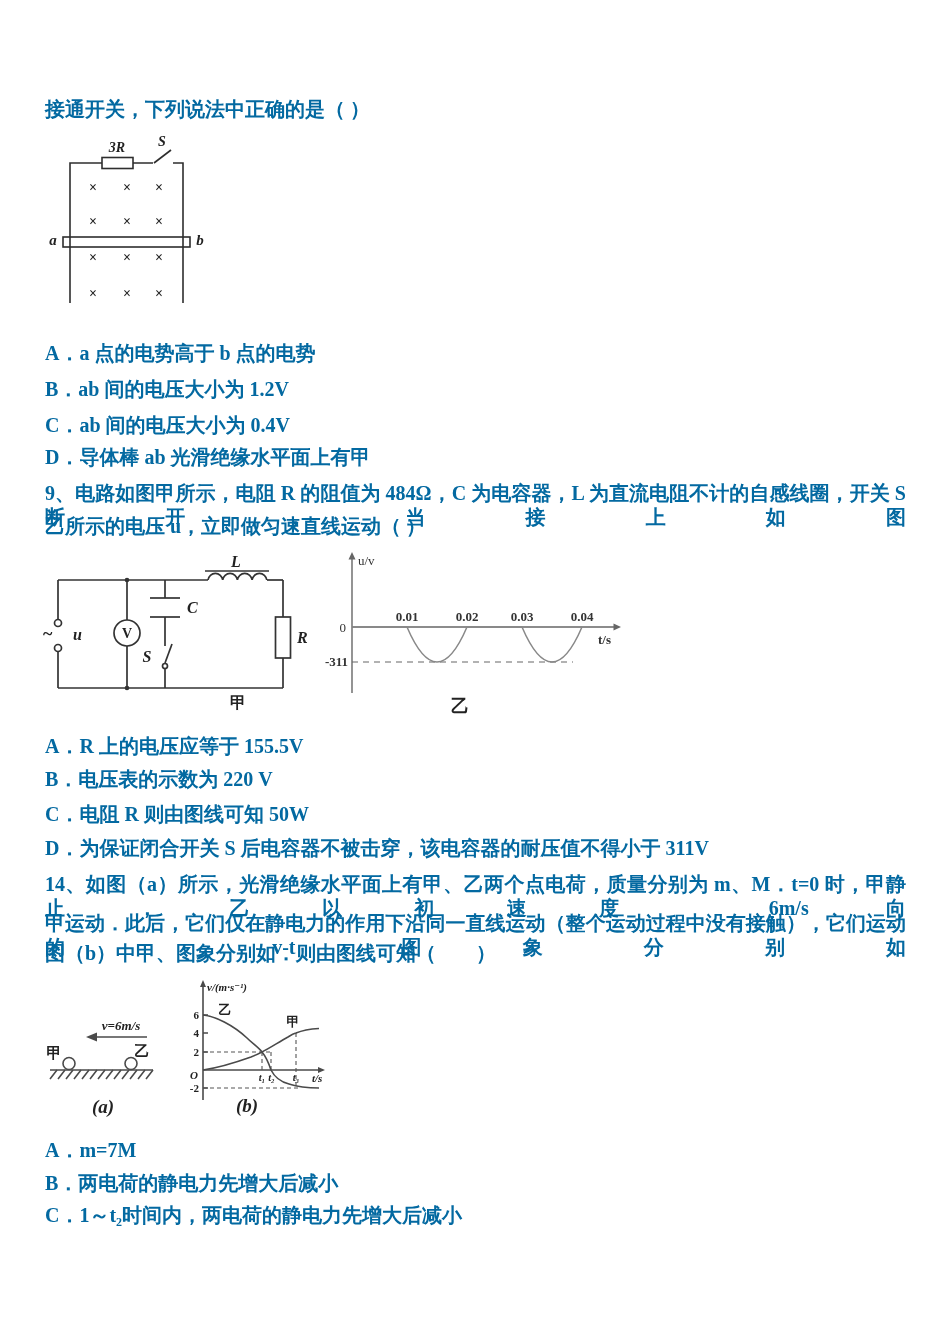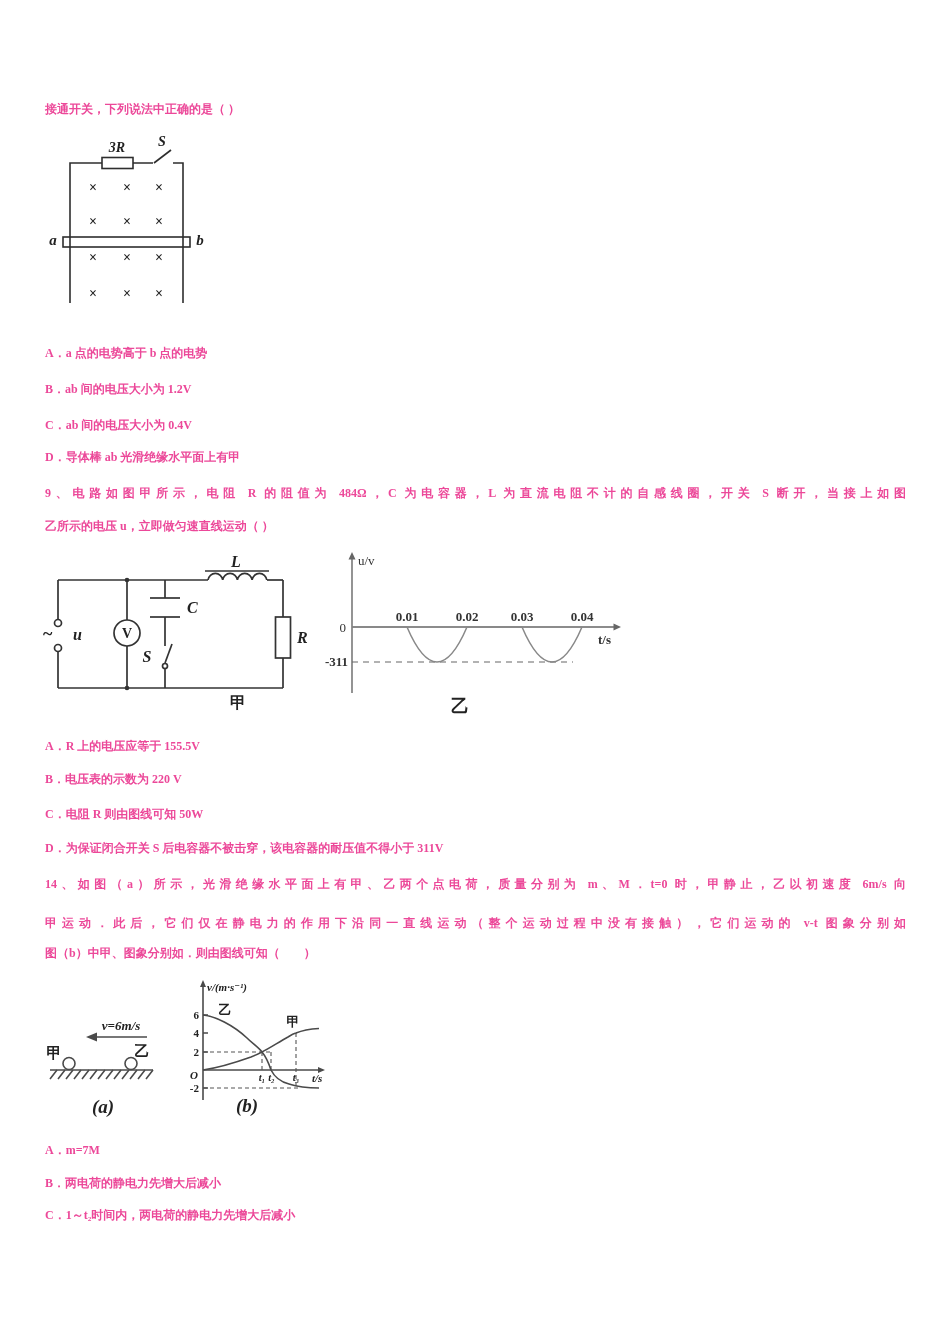--- a/index.html
+++ b/index.html
@@ -3,22 +3,22 @@
 <meta charset="utf-8">
 <style>
   * { margin:0; padding:0; box-sizing:border-box; }
   html,body { background:#fff; }
   body {
     position:relative; width:950px; height:1344px; overflow:hidden;
     font-family:"Liberation Serif","DejaVu Serif",serif; color:#111;
   }
   .t {
     position:absolute; left:45px;
-    font-weight:bold; font-size:12px; line-height:24px;
-    white-space:nowrap; color:#ec4899;
+    font-weight:bold; font-size:20px; line-height:24px;
+    white-space:nowrap; color:#0369a1;
   }
   .w  { width:861px; white-space:normal; text-align:justify; text-align-last:justify; }
   .wl { width:861px; white-space:normal; }
   svg { position:absolute; overflow:visible; }
   .sv { font-family:"Liberation Serif","DejaVu Serif",serif; fill:#222; }
   .it { font-style:italic; }
   .bd { font-weight:bold; }
   .wire  { stroke:#2e2e2e; stroke-width:1.6; fill:none; }
   .wire2 { stroke:#333;    stroke-width:1.7; fill:none; }
   .ax    { stroke:#666;    stroke-width:1.4; fill:none; }

